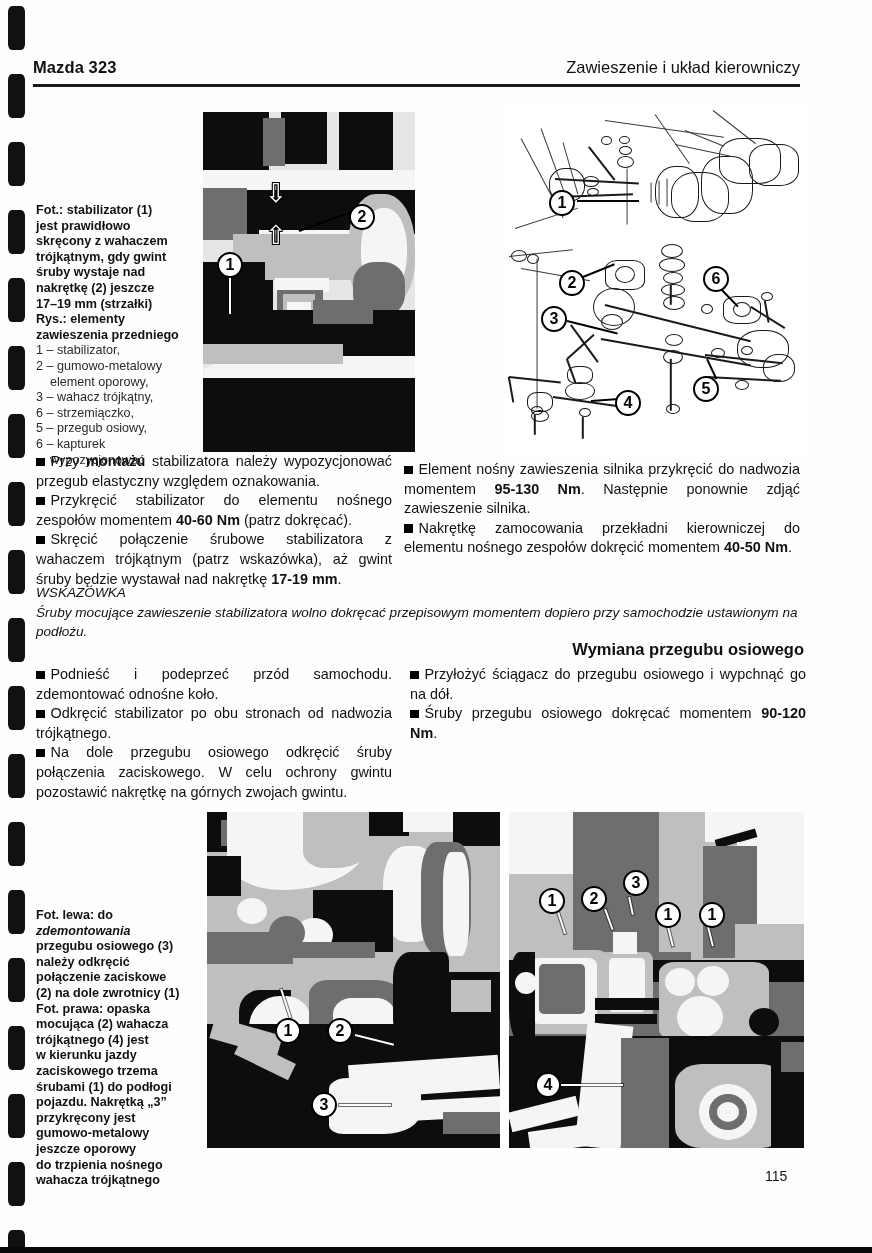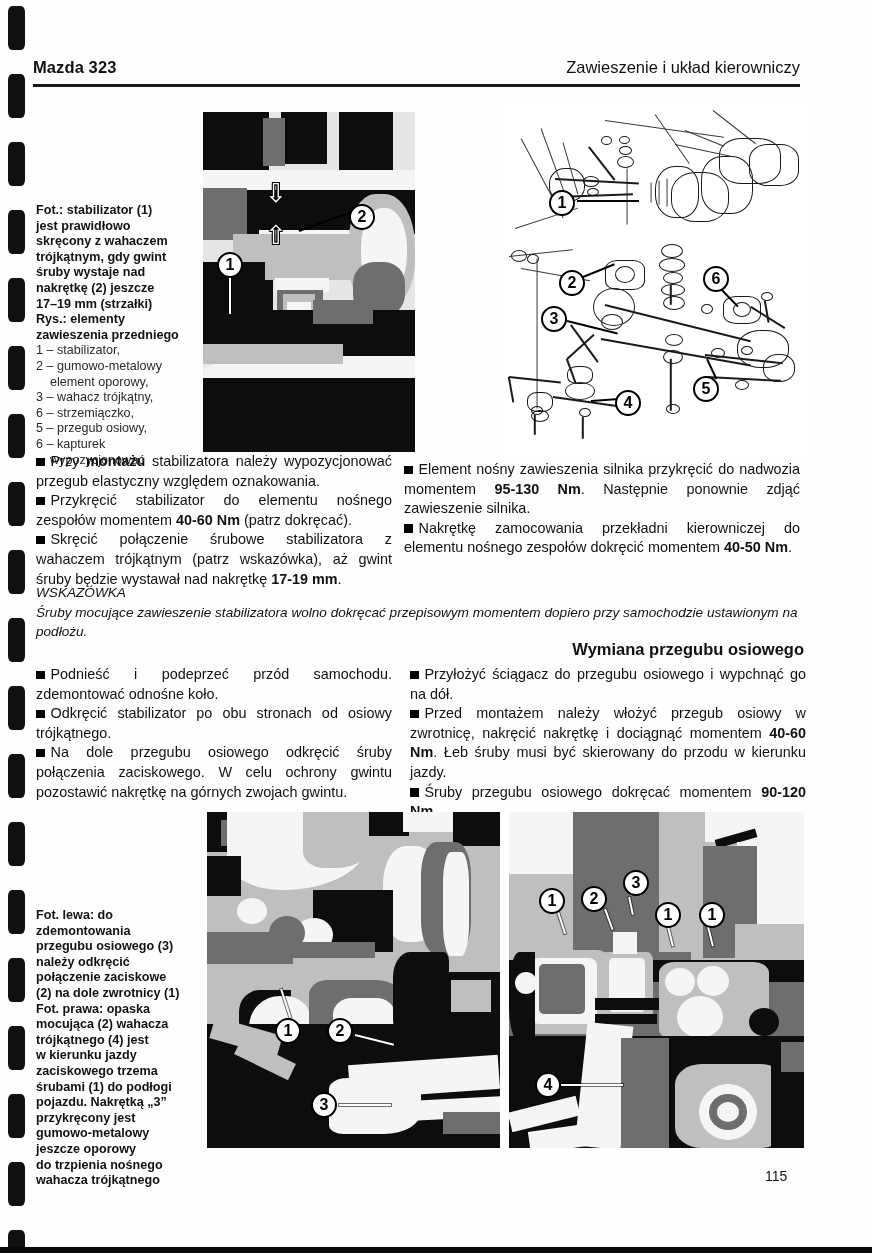--- a/index.html
+++ b/index.html
@@ -442,26 +442,25 @@
 
   <div class="note" style="left:36px; top:583px; width:768px;">
     <span class="note-title">WSKAZÓWKA</span>
     <span>Śruby mocujące zawieszenie stabilizatora wolno dokręcać przepisowym momentem dopiero przy samochodzie ustawionym na podłożu.</span>
   </div>
 
   <div class="section-heading" style="left:404px; top:640px; width:400px;">Wymiana przegubu osiowego</div>
 
   <div class="col" style="left:36px; top:665px; width:356px;" id="b2l">
       <p class="bullet-para"><span class="sq"></span><span>Podnieść i podeprzeć przód samochodu. zdemontować odnośne koło.</span></p>
-      <p class="bullet-para"><span class="sq"></span><span>Odkręcić stabilizator po obu stronach od osiowy trójkątnego.</span></p>
+      <p class="bullet-para"><span class="sq"></span><span>Odkręcić stabilizator po obu stronach od nadwozia trójkątnego.</span></p>
       <p class="bullet-para"><span class="sq"></span><span>Na dole przegubu osiowego odkręcić śruby połączenia zaciskowego. W celu ochrony gwintu pozostawić nakrętkę na górnych zwojach gwintu.</span></p>
     </div>
   <div class="col" style="left:404px; top:665px; width:396px;margin-left:6px;" id="b2r">
       <p class="bullet-para"><span class="sq"></span><span>Przyłożyć ściągacz do przegubu osiowego i wypchnąć go na dół.</span></p>
-      <p class="bullet-para"><span class="sq"></span><span>Przed montażem należy włożyć przegub osiowy w zwrotnicę, nakręcić nakrętkę i dociągnąć momentem </span><b>40-60 Nm</b><span>. Łeb śruby musi być skierowany do przodu w kierunku jazdy.</span></p>
       <p class="bullet-para"><span class="sq"></span><span>Śruby przegubu osiowego dokręcać momentem </span><b>90-120 Nm</b><span>.</span></p>
     </div>
 
   <div class="figure" style="left:207px; top:812px; width:293px; height:336px;">
     <div class="ph">
       <div class="blob lite" style="left:0; top:0; width:293px; height:336px;"></div>
       <div class="blob" style="left:0; top:0; width:30px; height:40px;"></div>
       <div class="blob mid" style="left:14px; top:8px; width:28px; height:26px;"></div>
       <div class="blob white" style="left:20px; top:0; width:140px; height:78px; border-radius:0 0 60% 40%;"></div>
       <div class="blob lite" style="left:96px; top:0; width:70px; height:56px; border-radius:0 0 50% 30%;"></div>
@@ -554,21 +553,21 @@
     <div class="leader white" style="left:158px; top:110px; width:24px; transform:rotate(76deg);"></div>
     <div class="callout" style="left:146px; top:90px;">1</div>
     <div class="leader white" style="left:198px; top:110px; width:24px; transform:rotate(76deg);"></div>
     <div class="callout" style="left:190px; top:90px;">1</div>
     <div class="leader white" style="left:52px; top:272px; width:62px;"></div>
     <div class="callout" style="left:26px; top:260px;">4</div>
   </div>
 
   <div class="caption" style="left:36px; top:908px; width:170px;" id="capbot">
       <span class="bold-part" style="display: block;">Fot. lewa: do</span>
-      <span class="bold-part" style="display: block;">zdemontowania</span>
+      <span class="bold-part" style="display: block; font-style: italic;">zdemontowania</span>
       <span class="bold-part" style="display: block;">przegubu osiowego (3)</span>
       <span class="bold-part" style="display: block;">należy odkręcić</span>
       <span class="bold-part" style="display: block;">połączenie zaciskowe</span>
       <span class="bold-part" style="display: block;">(2) na dole zwrotnicy (1)</span>
       <span class="bold-part" style="display: block;">Fot. prawa: opaska</span>
       <span class="bold-part" style="display: block;">mocująca (2) wahacza</span>
       <span class="bold-part" style="display: block;">trójkątnego (4) jest</span>
       <span class="bold-part" style="display: block;">w kierunku jazdy</span>
       <span class="bold-part" style="display: block;">zaciskowego trzema</span>
       <span class="bold-part" style="display: block;">śrubami (1) do podłogi</span>

